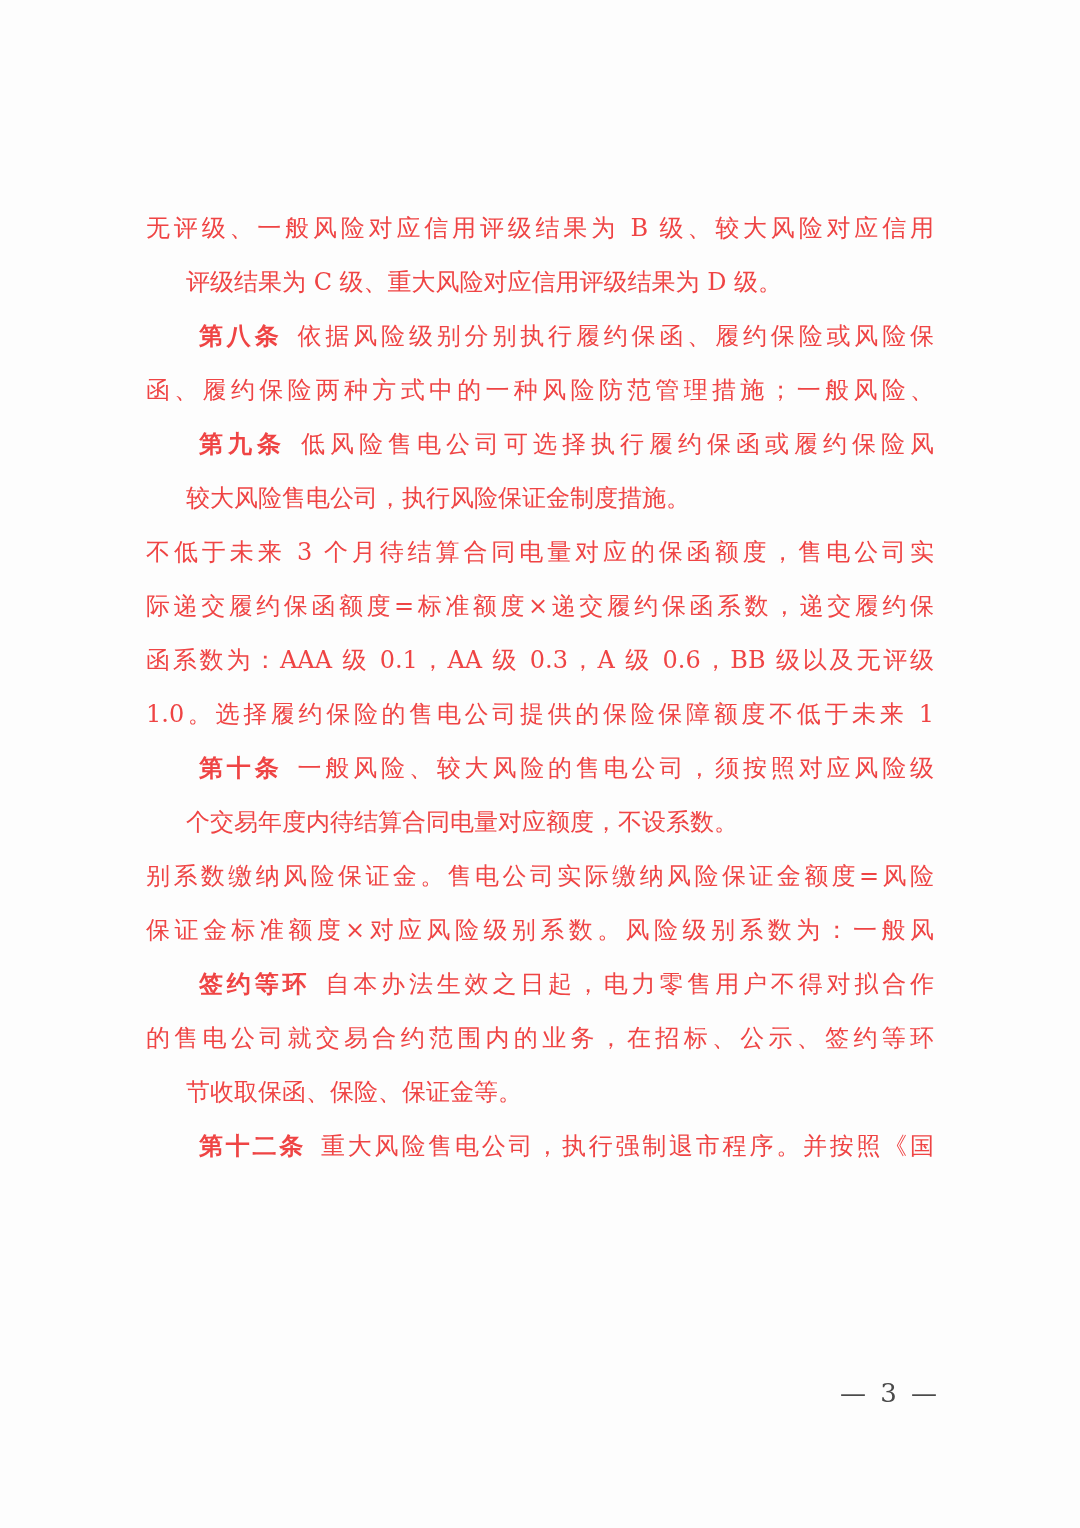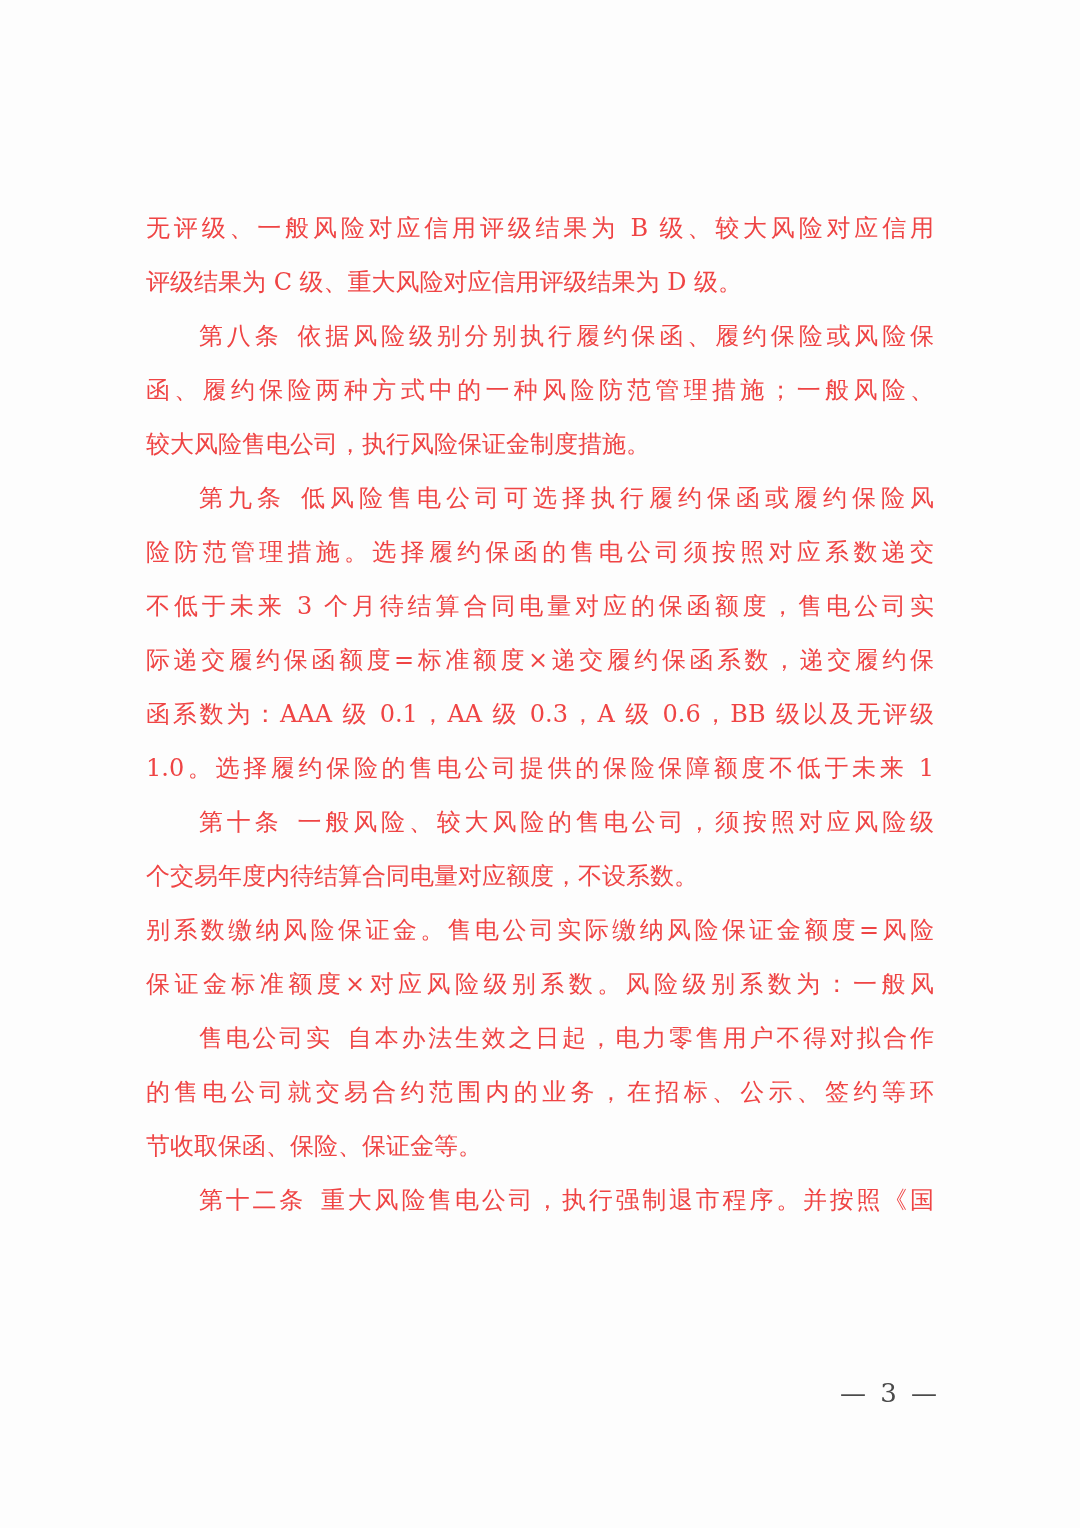--- a/index.html
+++ b/index.html
@@ -29,26 +29,27 @@
     font-size: 24px;
     line-height: 54px;
     height: 54px;
     color: #ef4444;
     text-align: justify;
     text-align-last: justify;
     white-space: normal;
   }
   .line.end {
     text-align-last: left;
+    margin-left: 40px;
   }
   .line.indent {
     text-indent: 53px;
   }
   .lead {
-    font-weight: normal;
+    font-weight: bold;
     margin-right: 15px;
   }
   .footer {
     position: absolute;
     top: 1378px;
     right: 143px;
     font-size: 26px;
     line-height: 30px;
     color: #4a4a4a;
     word-spacing: 6px;
@@ -56,30 +57,29 @@
 </style>
 </head>
 <body>
 
 <div class="page">
   <div class="doc">
       <div class="line">无评级、一般风险对应信用评级结果为 B 级、较大风险对应信用</div>
       <div class="line end">评级结果为 C 级、重大风险对应信用评级结果为 D 级。</div>
       <div class="line indent"><span class="lead">第八条</span>依据风险级别分别执行履约保函、履约保险或风险保</div>
       <div class="line">函、履约保险两种方式中的一种风险防范管理措施；一般风险、</div>
+      <div class="line indent"><span class="lead">第九条</span>低风险售电公司可选择执行履约保函或履约保险风</div>
       <div class="line end">较大风险售电公司，执行风险保证金制度措施。</div>
-      <div class="line indent"><span class="lead">第九条</span>低风险售电公司可选择执行履约保函或履约保险风</div>
-      <div class="line">险防范管理措施。选择履约保函的售电公司须按照对应系数递交</div>
       <div class="line">不低于未来 3 个月待结算合同电量对应的保函额度，售电公司实</div>
       <div class="line">际递交履约保函额度=标准额度×递交履约保函系数，递交履约保</div>
       <div class="line">函系数为：AAA 级 0.1，AA 级 0.3，A 级 0.6，BB 级以及无评级</div>
       <div class="line">1.0。选择履约保险的售电公司提供的保险保障额度不低于未来 1</div>
       <div class="line indent"><span class="lead">第十条</span>一般风险、较大风险的售电公司，须按照对应风险级</div>
       <div class="line end">个交易年度内待结算合同电量对应额度，不设系数。</div>
       <div class="line">别系数缴纳风险保证金。售电公司实际缴纳风险保证金额度=风险</div>
       <div class="line">保证金标准额度×对应风险级别系数。风险级别系数为：一般风</div>
-      <div class="line indent"><span class="lead">售电公司实</span>自本办法生效之日起，电力零售用户不得对拟合作</div>
+      <div class="line indent"><span class="lead">签约等环</span>自本办法生效之日起，电力零售用户不得对拟合作</div>
       <div class="line">的售电公司就交易合约范围内的业务，在招标、公示、签约等环</div>
       <div class="line end">节收取保函、保险、保证金等。</div>
       <div class="line indent"><span class="lead">第十二条</span>重大风险售电公司，执行强制退市程序。并按照《国</div>
     </div>
   <div class="footer">— 3 —</div>
 </div>
 
 </body></html>

